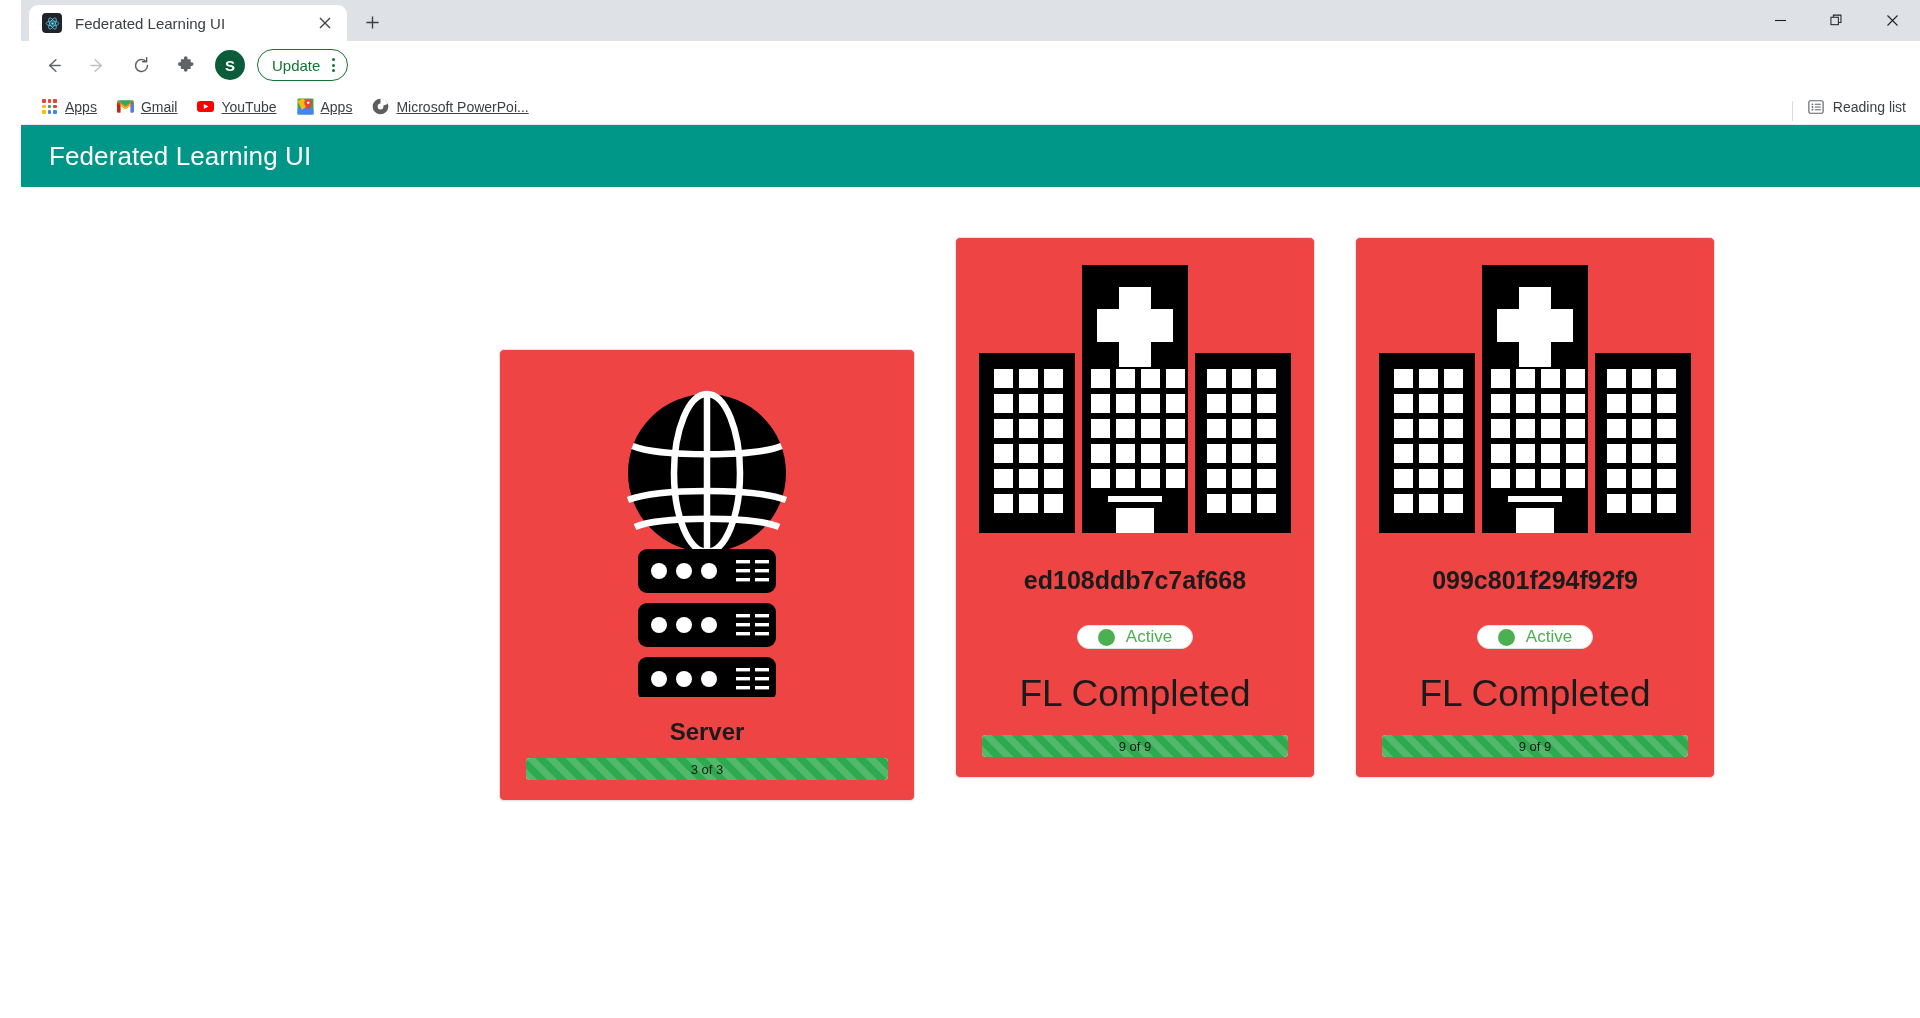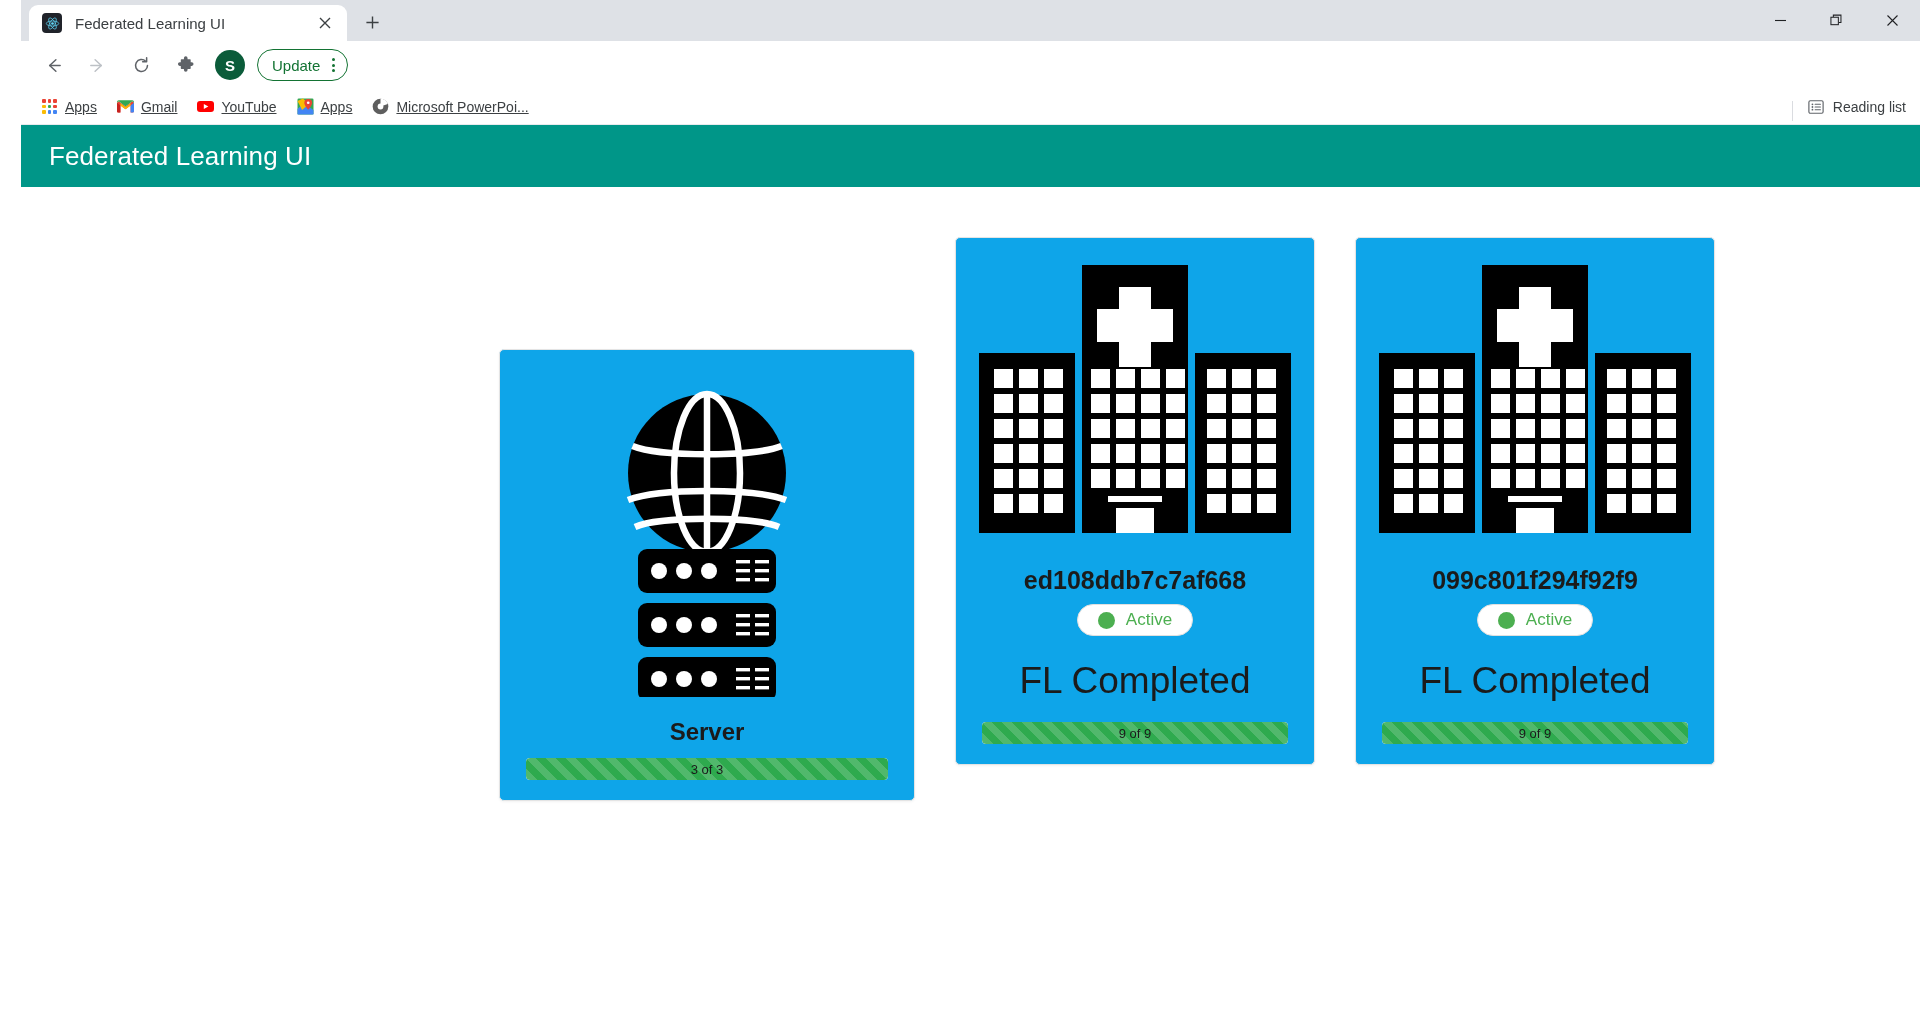--- a/index.html
+++ b/index.html
@@ -191,21 +191,21 @@
 
   .cards-row {
     display: flex;
     align-items: flex-start;
     padding-top: 50px;
     padding-left: 478px;
     gap: 40px;
   }
 
   .card {
-    background: #0ea5e9;
+    background: #ef4444;
     border: 1px solid #e4e4e4;
     border-radius: 5px;
     box-shadow: 0 1px 3px rgba(0,0,0,0.055);
     display: flex;
     flex-direction: column;
     align-items: center;
   }
   .card.server-card {
     width: 416px;
     padding: 22px 26px 20px 26px;
@@ -223,22 +223,22 @@
   .card-name {
     font-size: 24px;
     font-weight: bold;
     color: #1b1b1b;
     margin-top: 6px;
     text-align: center;
   }
   .client-card .card-name { font-size: 25px; }
 
   .status-pill {
-    margin-top: 9px;
-    height: 32px;
+    margin-top: 30px;
+    height: 24px;
     border: 1px solid #e0e0e0;
     border-radius: 18px;
     background: #ffffff;
     display: flex;
     align-items: center;
     gap: 11px;
     padding: 0 20px;
   }
   .status-dot {
     width: 17px; height: 17px; border-radius: 50%;

